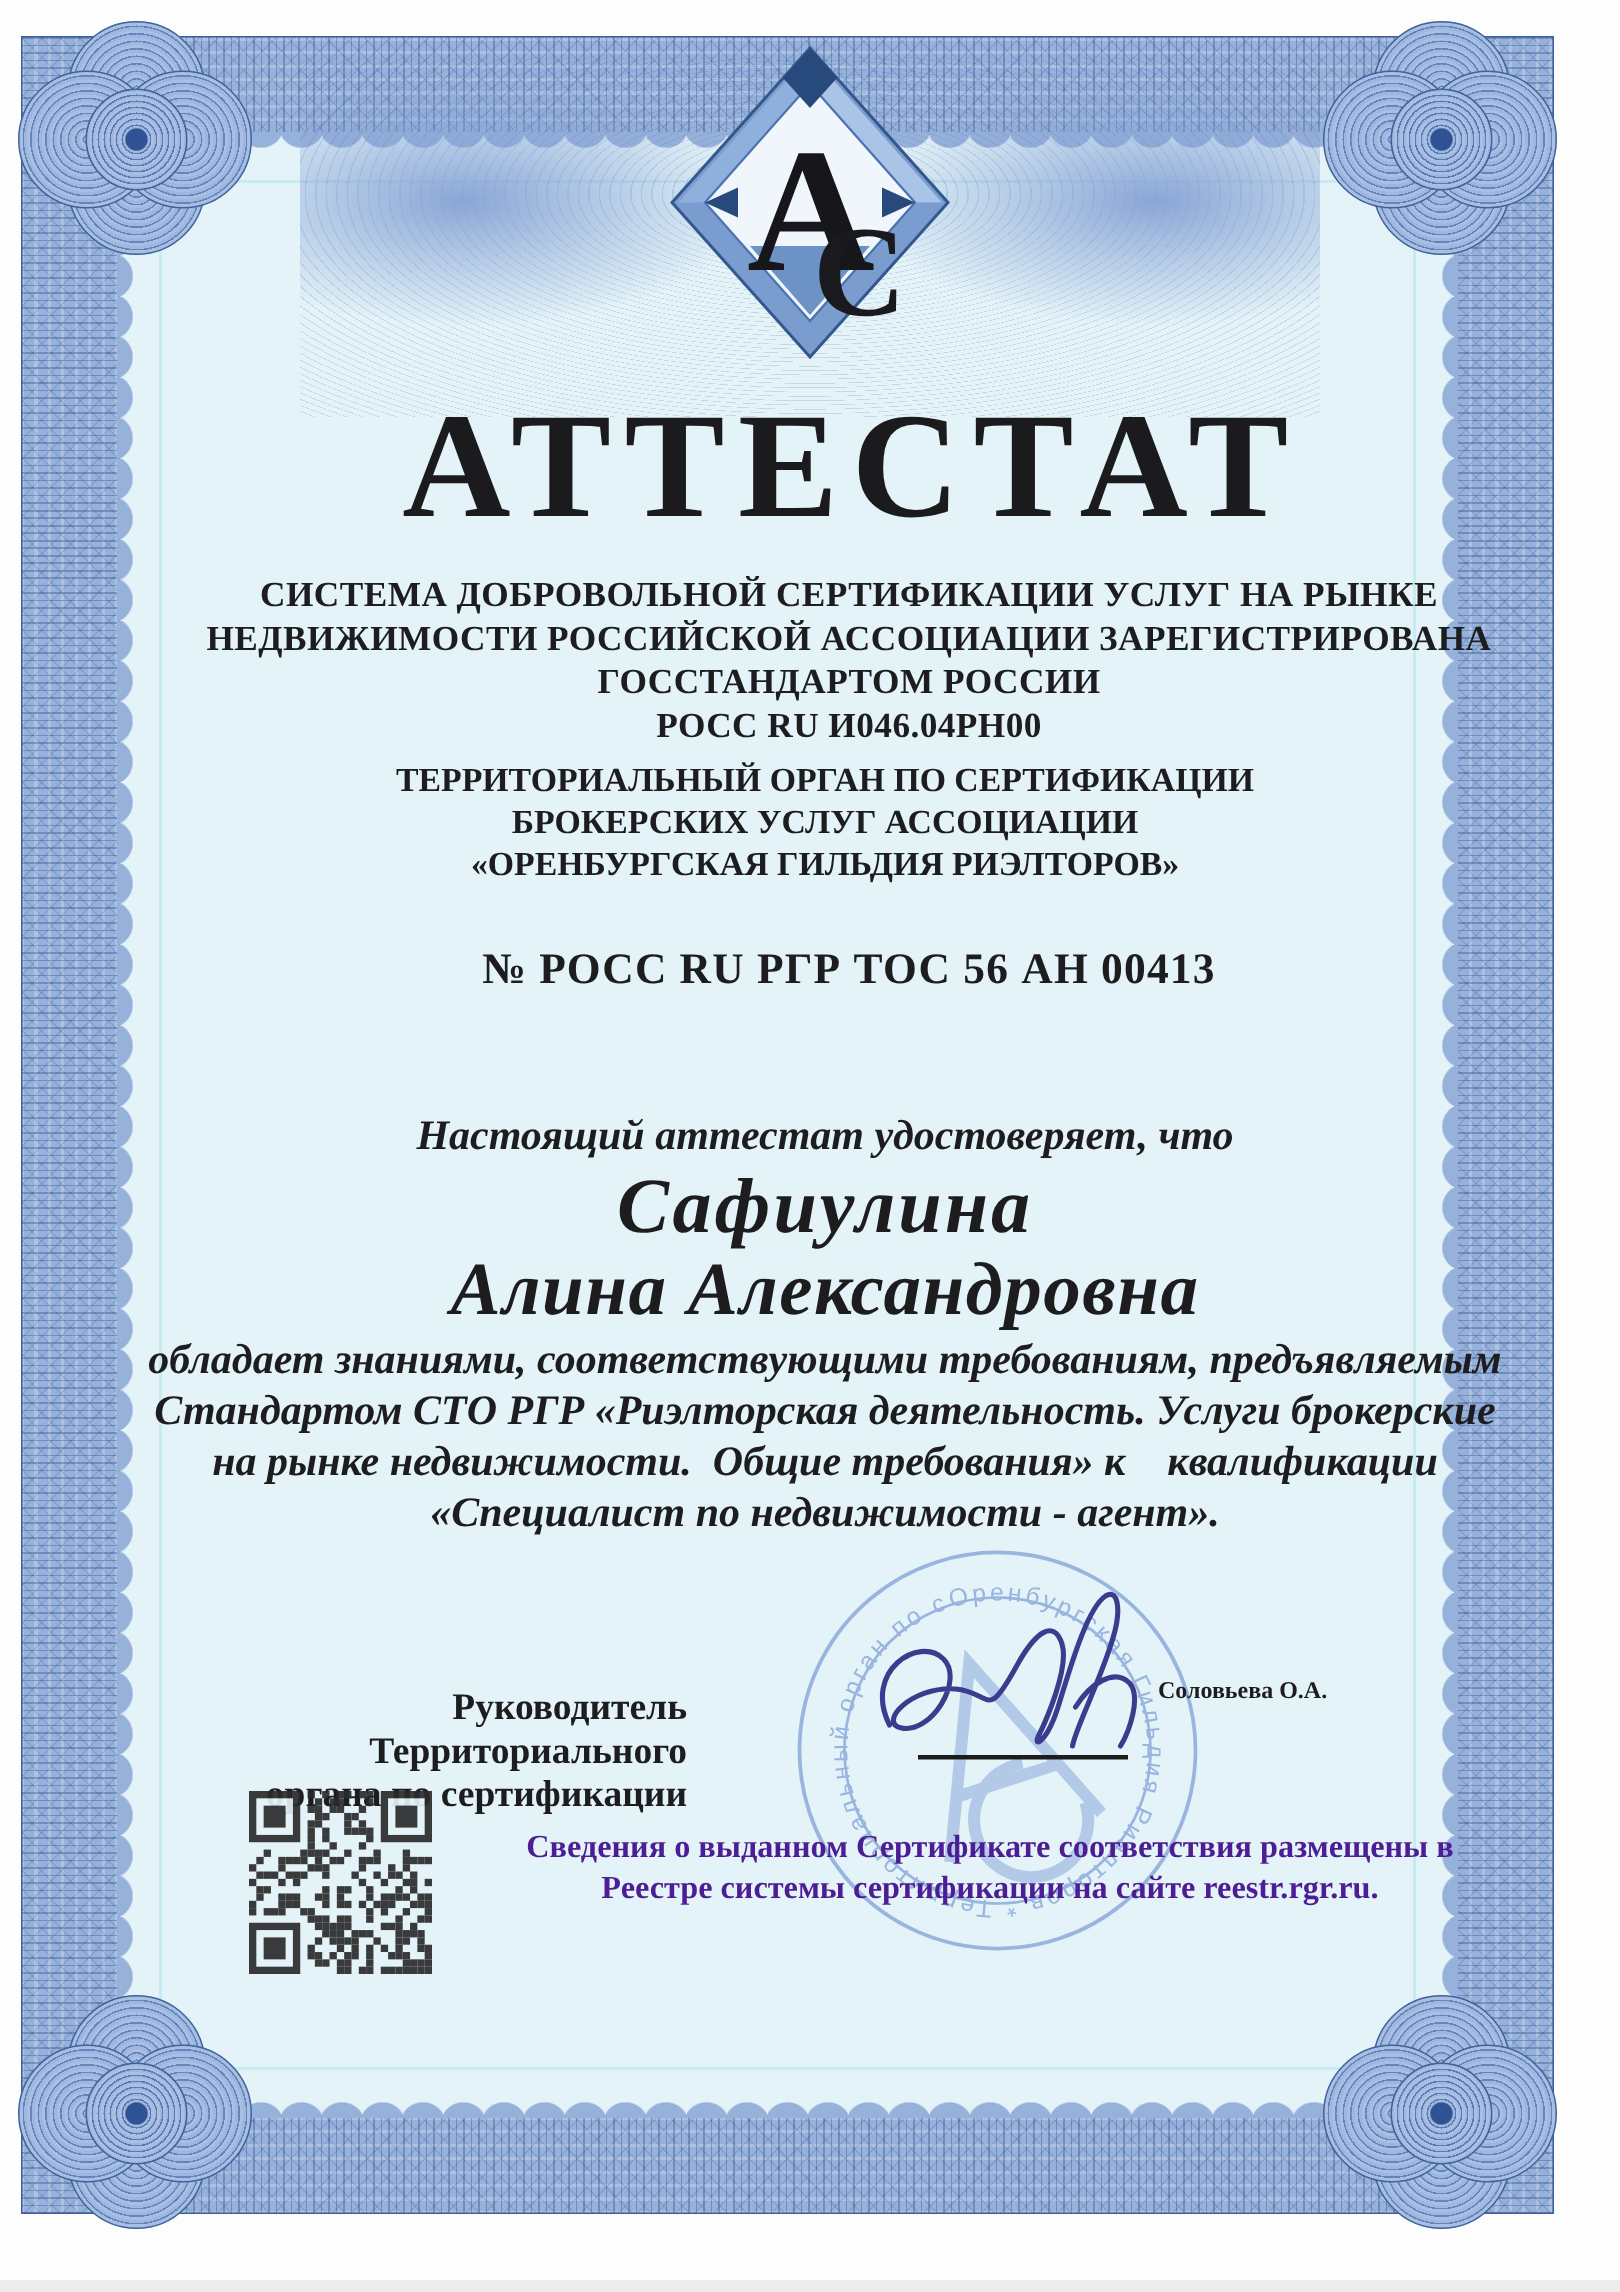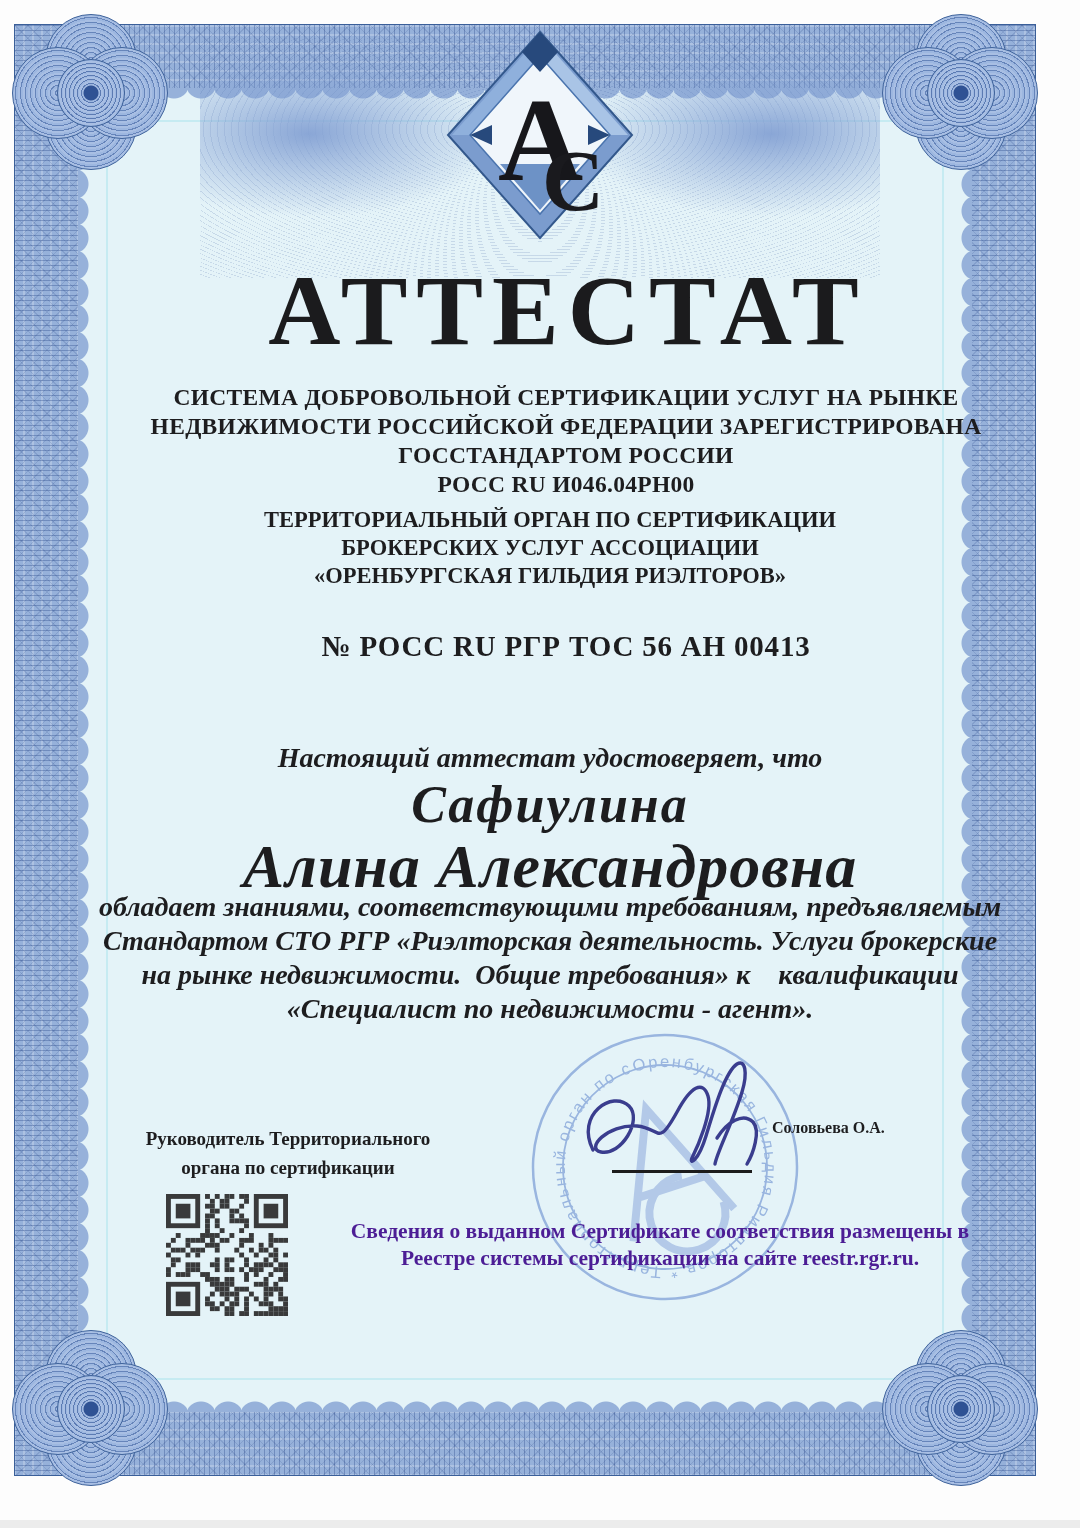--- a/index.html
+++ b/index.html
@@ -69,25 +69,25 @@
 
   
   .txt{position:absolute;left:60px;right:40px;text-align:center;}
   .title{top:258px;font-size:100px;line-height:1.05;letter-spacing:9px;font-weight:600;color:#1b1b1d;padding-left:36px;}
   .regs{top:383px;font-size:23.5px;font-weight:bold;line-height:29px;letter-spacing:.3px;padding-left:32px;}
   .issuer{top:506px;font-size:22.5px;font-weight:bold;line-height:28px;}
   .number{top:630px;font-size:29px;font-weight:bold;letter-spacing:.8px;margin-left:32px;}
   .valid{top:681px;font-size:22.5px;font-weight:bold;white-space:pre-wrap;}
   .intro{top:742px;font-size:28px;font-weight:bold;font-style:italic;}
   .surname{top:776px;font-size:52px;font-weight:bold;font-style:italic;letter-spacing:2px;line-height:1.1;}
-  .fullname{top:832px;font-size:62px;font-weight:bold;font-style:italic;letter-spacing:1px;line-height:1.1;}
+  .fullname{top:832px;font-size:50px;font-weight:bold;font-style:italic;letter-spacing:1px;line-height:1.1;}
   .quali{top:890px;font-size:28px;font-weight:bold;font-style:italic;line-height:34px;}
   .quali div{white-space:pre-wrap;font-style:italic;}
-  .role{position:absolute;left:118px;top:1124px;width:340px;text-align:center;
-        font-size:19px;font-weight:bold;line-height:29px;}
+  .role{position:absolute;left:118px;top:1124px;width:340px;text-align:right;
+        font-size:25px;font-weight:bold;line-height:29px;}
   .signatory{position:absolute;left:772px;top:1119px;font-size:16px;font-weight:bold;}
   .sig-line{position:absolute;left:612px;top:1170px;width:140px;height:3px;background:#1c1c1c;}
   .footer{top:1218px;left:300px;right:60px;font-size:21.5px;line-height:27px;font-weight:bold;color:#4c1d95;}
 
   .stamp{position:absolute;left:520px;top:1022px;width:290px;height:290px;
          transform:rotate(-18deg);opacity:.82;}
   .signature{position:absolute;left:565px;top:1052px;width:240px;height:135px;}
   .qr{position:absolute;left:166px;top:1194px;width:122px;height:122px;opacity:.92;}
 </style>
 </head>
@@ -151,21 +151,21 @@
       <polygon points="60,134 140,134 100,180" fill="#6d92c6"></polygon>
       <text x="58" y="150" font-family="'Liberation Serif',serif" font-weight="bold" font-size="118" fill="#17171b">А</text>
       <text x="102" y="180" font-family="'Liberation Serif',serif" font-weight="bold" font-size="86" fill="#1a1a1e">С</text>
     </svg>
   </div>
 
   <div class="txt title">АТТЕСТАТ</div>
 
   <div class="txt regs">
     <div>СИСТЕМА ДОБРОВОЛЬНОЙ СЕРТИФИКАЦИИ УСЛУГ НА РЫНКЕ</div>
-    <div>НЕДВИЖИМОСТИ РОССИЙСКОЙ ФЕДЕРАЦИИ ЗАРЕГИСТРИРОВАНА</div>
+    <div>НЕДВИЖИМОСТИ РОССИЙСКОЙ АССОЦИАЦИИ ЗАРЕГИСТРИРОВАНА</div>
     <div>ГОССТАНДАРТОМ РОССИИ</div>
     <div>РОСС RU И046.04РН00</div>
   </div>
 
   <div class="txt issuer">
     <div>ТЕРРИТОРИАЛЬНЫЙ ОРГАН ПО СЕРТИФИКАЦИИ</div>
     <div>БРОКЕРСКИХ УСЛУГ АССОЦИАЦИИ</div>
     <div>«ОРЕНБУРГСКАЯ ГИЛЬДИЯ РИЭЛТОРОВ»</div>
   </div>
 

